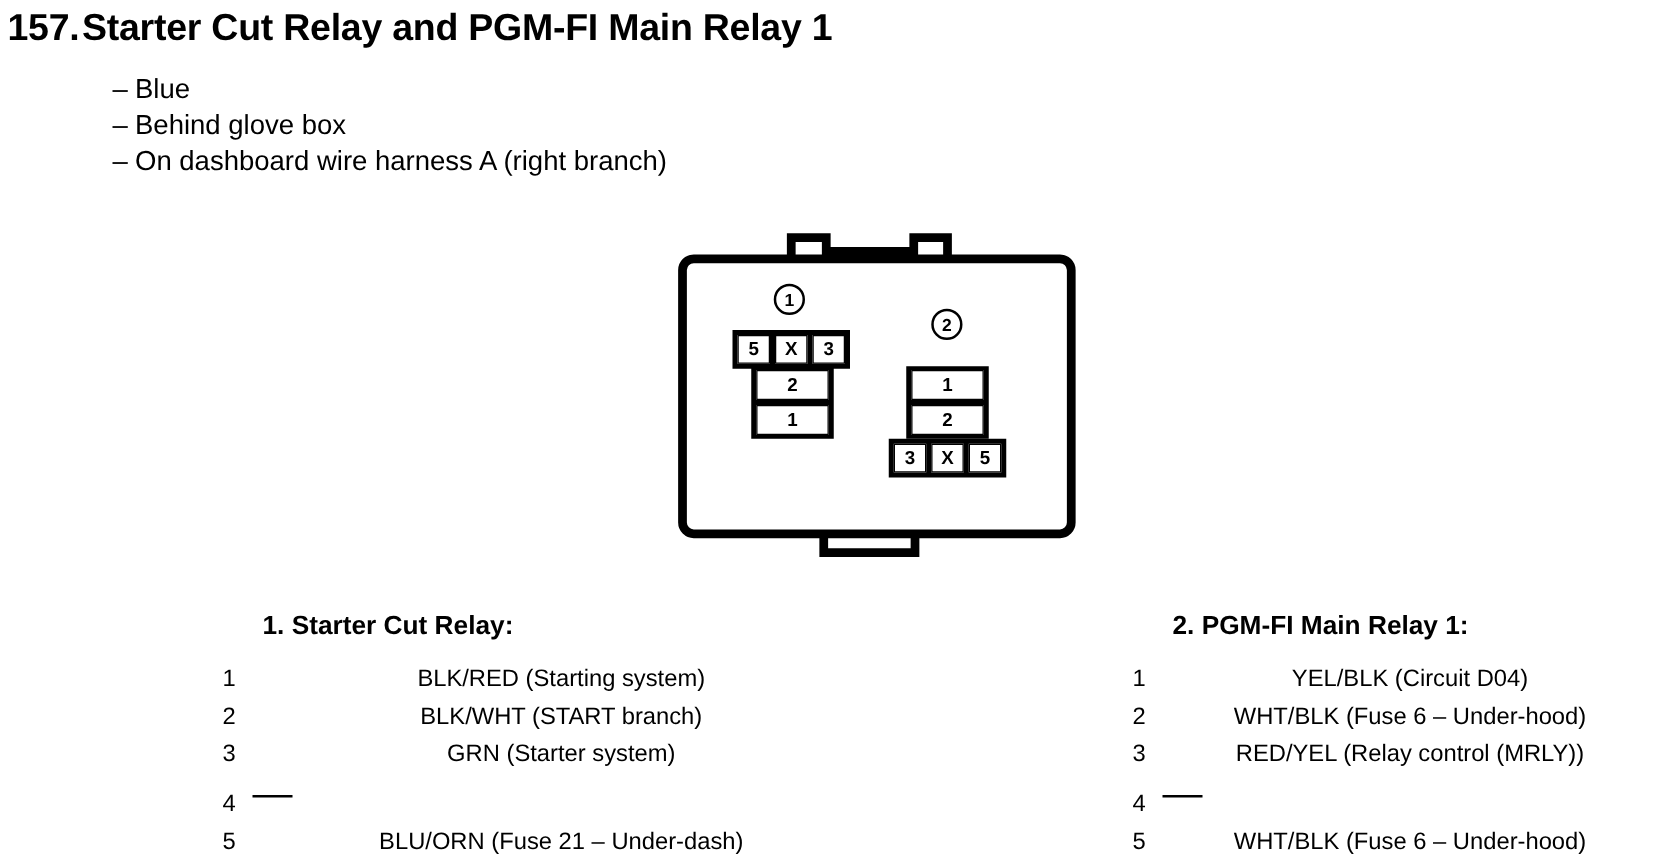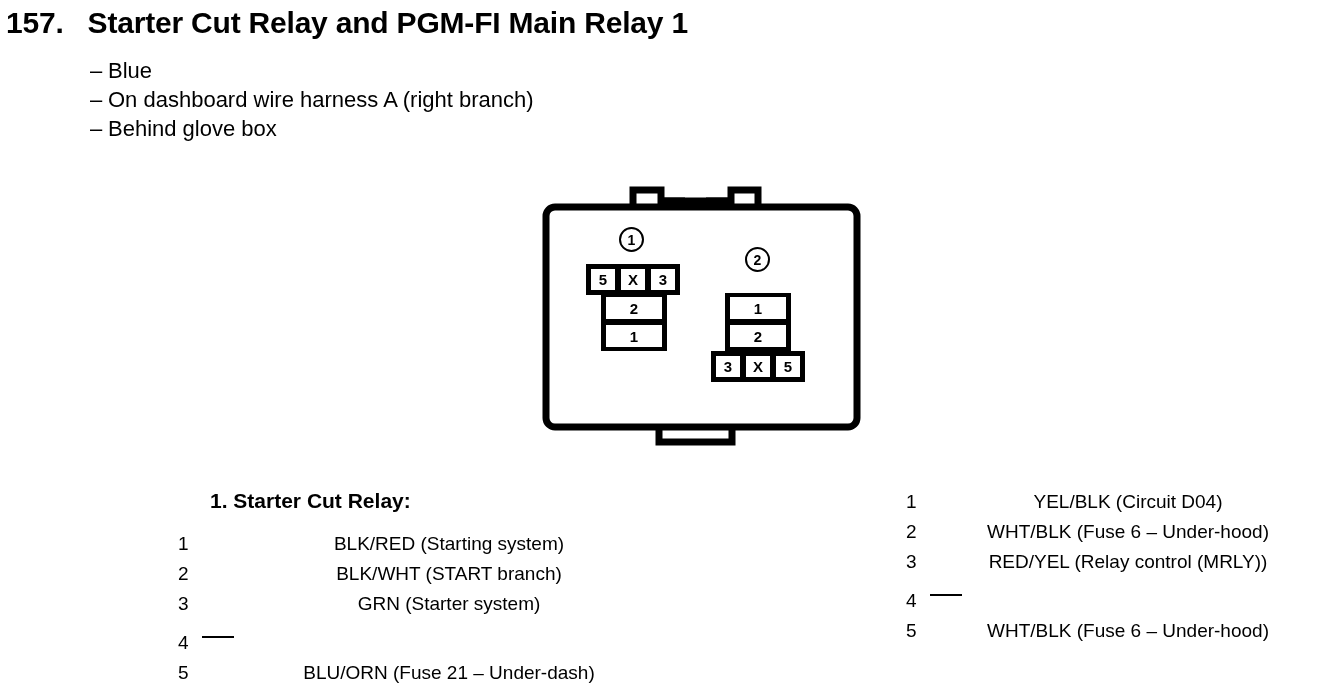--- a/index.html
+++ b/index.html
@@ -25,21 +25,21 @@
   #page-title {
     position: absolute;
     left: 6px;
     top: 6px;
     font-size: 30px;
     font-weight: bold;
     letter-spacing: -0.2px;
     white-space: nowrap;
   }
   #page-title .num {
-    margin-right: 24px;
+    margin-right: 2px;
     text-align: center;
   }
 
   #bullet-list {
     position: absolute;
     left: 90px;
     top: 56px;
     font-size: 22px;
     line-height: 29px;
   }
@@ -156,24 +156,24 @@
 
   <div id="page-title">
     <span class="num">157.</span><span>Starter Cut Relay and PGM-FI Main Relay 1</span>
   </div>
 
   <div id="bullet-list">
     <div class="bullet-row">
       <span class="dash">–</span><span>Blue</span>
     </div>
     <div class="bullet-row">
+      <span class="dash">–</span><span>Behind glove box</span>
+    </div>
+    <div class="bullet-row">
       <span class="dash">–</span><span>On dashboard wire harness A (right branch)</span>
-    </div>
-    <div class="bullet-row">
-      <span class="dash">–</span><span>Behind glove box</span>
     </div>
   </div>
 
   <div id="connector-diagram">
 
     <svg width="350" height="270" viewBox="0 0 350 270">
 
       <rect x="26" y="27" width="311" height="220" rx="9" ry="9" fill="none" stroke="#000000" stroke-width="7"></rect>
 
       <path d="M 113 27 L 113 10 L 141 10 L 141 21 L 165 21" fill="none" stroke="#000000" stroke-width="7"></path>
@@ -253,20 +253,21 @@
       <span class="pin-no">4</span>
       <span class="pin-desc empty"></span>
     </div>
     <div class="legend-row">
       <span class="pin-no">5</span>
       <span class="pin-desc">BLU/ORN (Fuse 21 – Under-dash)</span>
     </div>
   </div>
 
   <div class="legend" id="legend-right">
+    <div class="legend-heading">2. PGM-FI Main Relay 1:</div>
 
     <div class="legend-row">
       <span class="pin-no">1</span>
       <span class="pin-desc">YEL/BLK (Circuit D04)</span>
     </div>
     <div class="legend-row">
       <span class="pin-no">2</span>
       <span class="pin-desc">WHT/BLK (Fuse 6 – Under-hood)</span>
     </div>
     <div class="legend-row">

